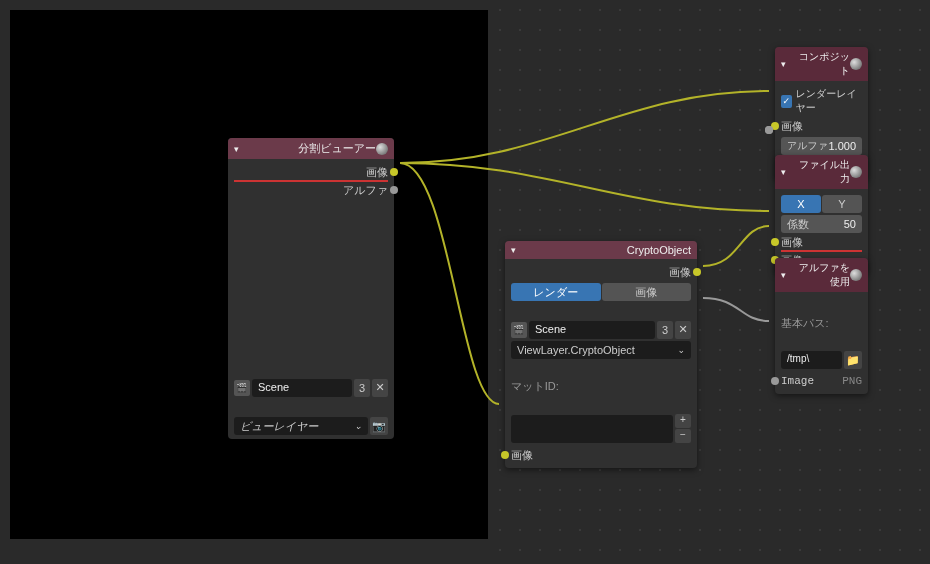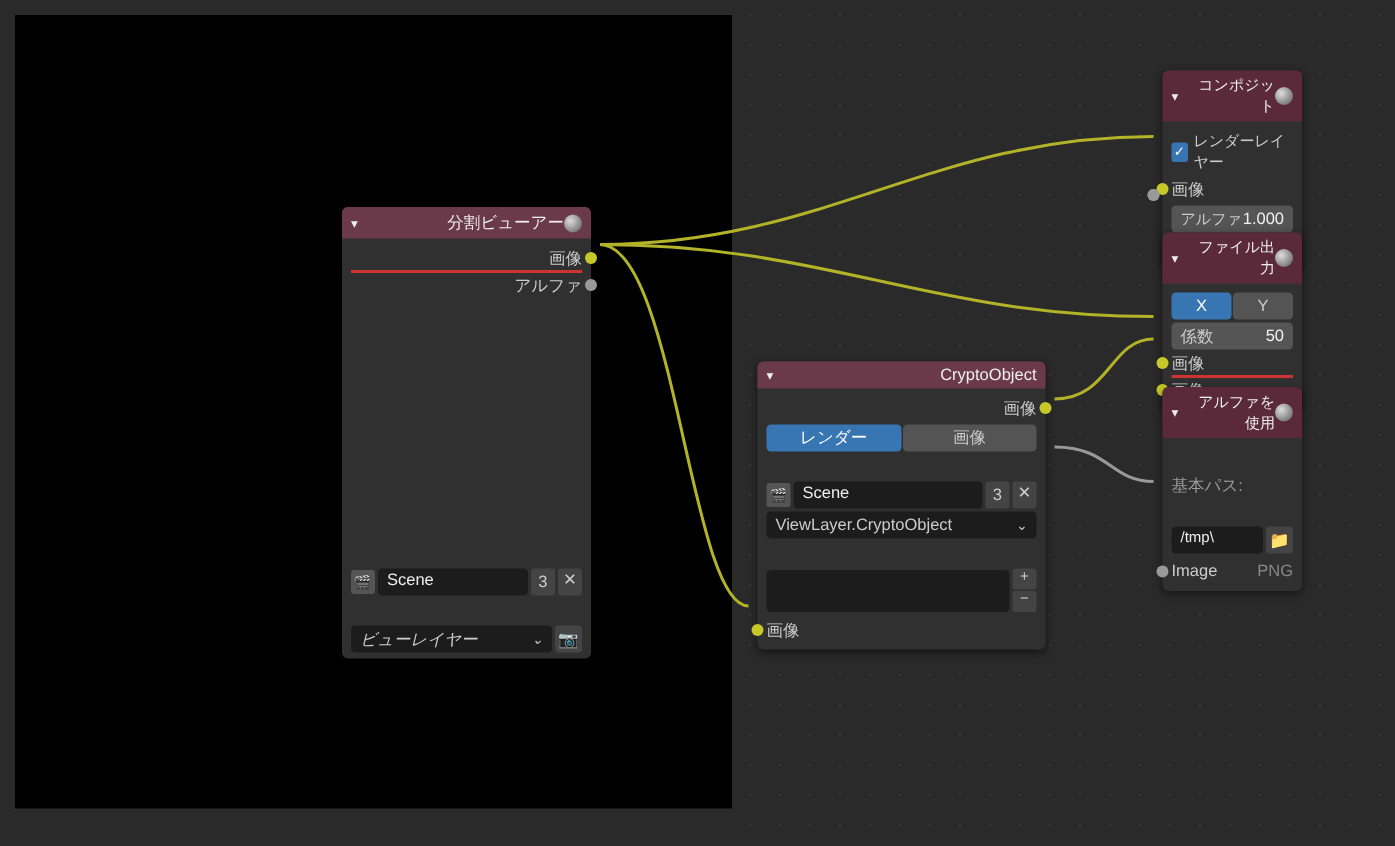--- a/index.html
+++ b/index.html
@@ -225,20 +225,21 @@
     <div class="input-row">
       <span class="scene-icon">🎬</span>
       <span class="text-input">Scene</span>
       <span class="num-badge">3</span>
       <span class="x-btn">✕</span>
     </div>
     <div class="select" style="margin-top:2px;align-items:center;">
       <span class="sel-label">ViewLayer.CryptoObject</span>
       <span class="chev-d">⌄</span>
     </div>
+    <div class="small-label">マットID:</div>
     <div class="input-row">
       <span class="text-input" style="height:28px;"></span>
       <span class="add-rem">
         <span class="sq">+</span>
         <span class="sq">−</span>
       </span>
     </div>
     <div class="row left" style="margin-top:3px;">
       <span class="socket in yellow"></span>
       <span>画像</span>
@@ -307,19 +308,19 @@
     <span class="chev">▾</span>
     <span class="title" style="font-size:10px;">アルファを使用</span>
     <span class="sphere"></span>
   </div>
   <div class="node-body">
     <div class="small-label">基本パス:</div>
     <div class="input-row">
       <span class="text-input" style="font-size:10px;">/tmp\</span>
       <span class="folder-icon">📁</span>
     </div>
-    <div class="row left" style="margin-top:3px;">
+    <div class="row left" style="margin-top:3px;font-family:Liberation Mono, monospace;">
       <span class="socket in grey"></span>
       <span style="flex:1;">Image</span>
       <span style="color:#888;">PNG</span>
     </div>
   </div>
 </div>
 
 </body></html>

